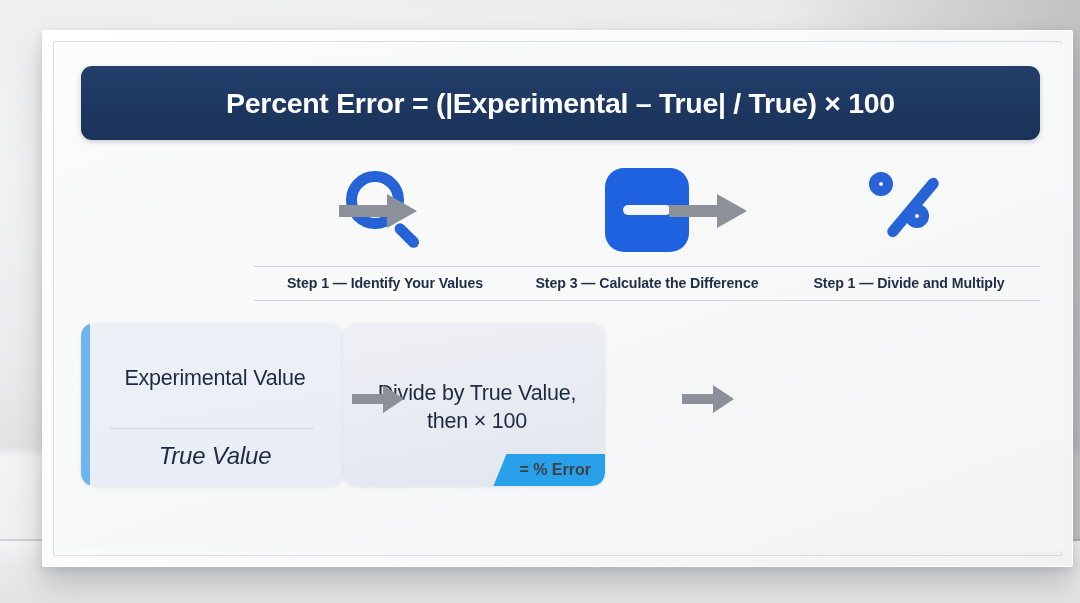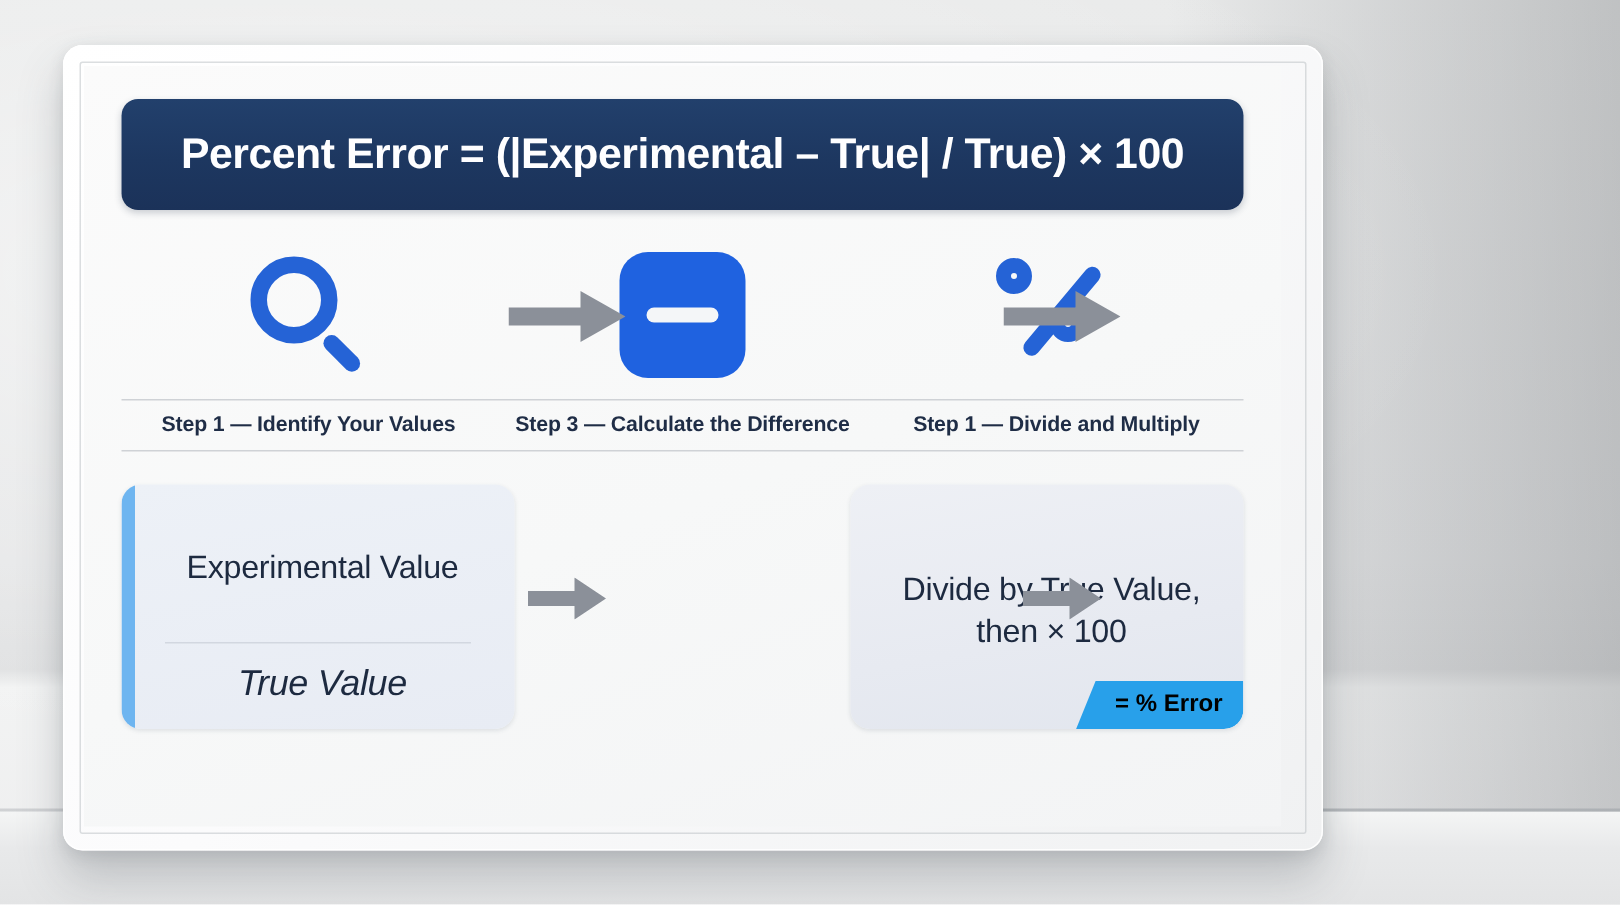--- a/index.html
+++ b/index.html
@@ -37,24 +37,24 @@
   .floor-line {
     position: absolute;
     left: 0; bottom: 62px; width: 1080px; height: 2px;
     background: linear-gradient(90deg, rgba(200,202,205,.8), rgba(170,174,178,.9));
   }
 
   
   .frame {
     position: absolute;
     left: 42px; top: 30px;
-    width: 840px; height: 537px;
+    width: 1031px; height: 537px;
     background: linear-gradient(135deg, #ffffff 0%, #fbfbfc 45%, #f0f1f2 100%);
-    border-radius: 13px;
-    padding: 14px 28px 16px 14px;
+    border-radius: 3px;
+    padding: 14px 8px 16px 14px;
     box-shadow:
       0 18px 30px rgba(70,76,84,.26),
       0 3px 10px rgba(70,76,84,.14),
       inset 0 0 0 1px rgba(255,255,255,.9);
   }
   .frame-inner-bevel {
     position: absolute;
     inset: 11px;
     border: 1px solid rgba(190,194,198,.55);
     border-radius: 2px;
@@ -85,21 +85,21 @@
     letter-spacing: -0.3px;
     white-space: nowrap;
   }
 
   
   .steps-row {
     position: relative;
     margin-top: 22px;
     display: flex;
     align-items: flex-start;
-    justify-content: flex-start;
+    justify-content: flex-end;
   }
   .step-col {
     width: 262px;
     display: flex;
     flex-direction: column;
     align-items: center;
   }
   .icon-slot {
     height: 96px;
     display: flex;
@@ -168,21 +168,20 @@
   }
   .arrow-big.a1 { left: 258px; }
   .arrow-big.a2 { left: 588px; }
 
   
   .cards-row {
     position: relative;
     margin-top: 22px;
     display: flex;
     align-items: stretch;
-    justify-content: space-between;
   }
   .card {
     position: relative;
     width: 262px;
     min-height: 163px;
     border-radius: 13px;
     background: linear-gradient(170deg, #eef0f5 0%, #e7eaf1 60%, #e2e6ee 100%);
     box-shadow: 0 1px 3px rgba(60,70,90,.12);
     display: flex;
     flex-direction: column;
@@ -230,21 +229,21 @@
     font-style: italic;
     padding-top: 11px;
     padding-bottom: 13px;
   }
   .ribbon {
     position: absolute;
     right: 0; bottom: 0;
     height: 32px;
     padding: 0 14px 0 26px;
     background: #28a0ea;
-    color: #000000;
+    color: #404040;
     font-size: 16px;
     font-weight: bold;
     display: flex;
     align-items: center;
     border-bottom-right-radius: 13px;
     border-top-left-radius: 5px;
     clip-path: polygon(13px 0, 100% 0, 100% 100%, 0 100%);
   }
 
   

